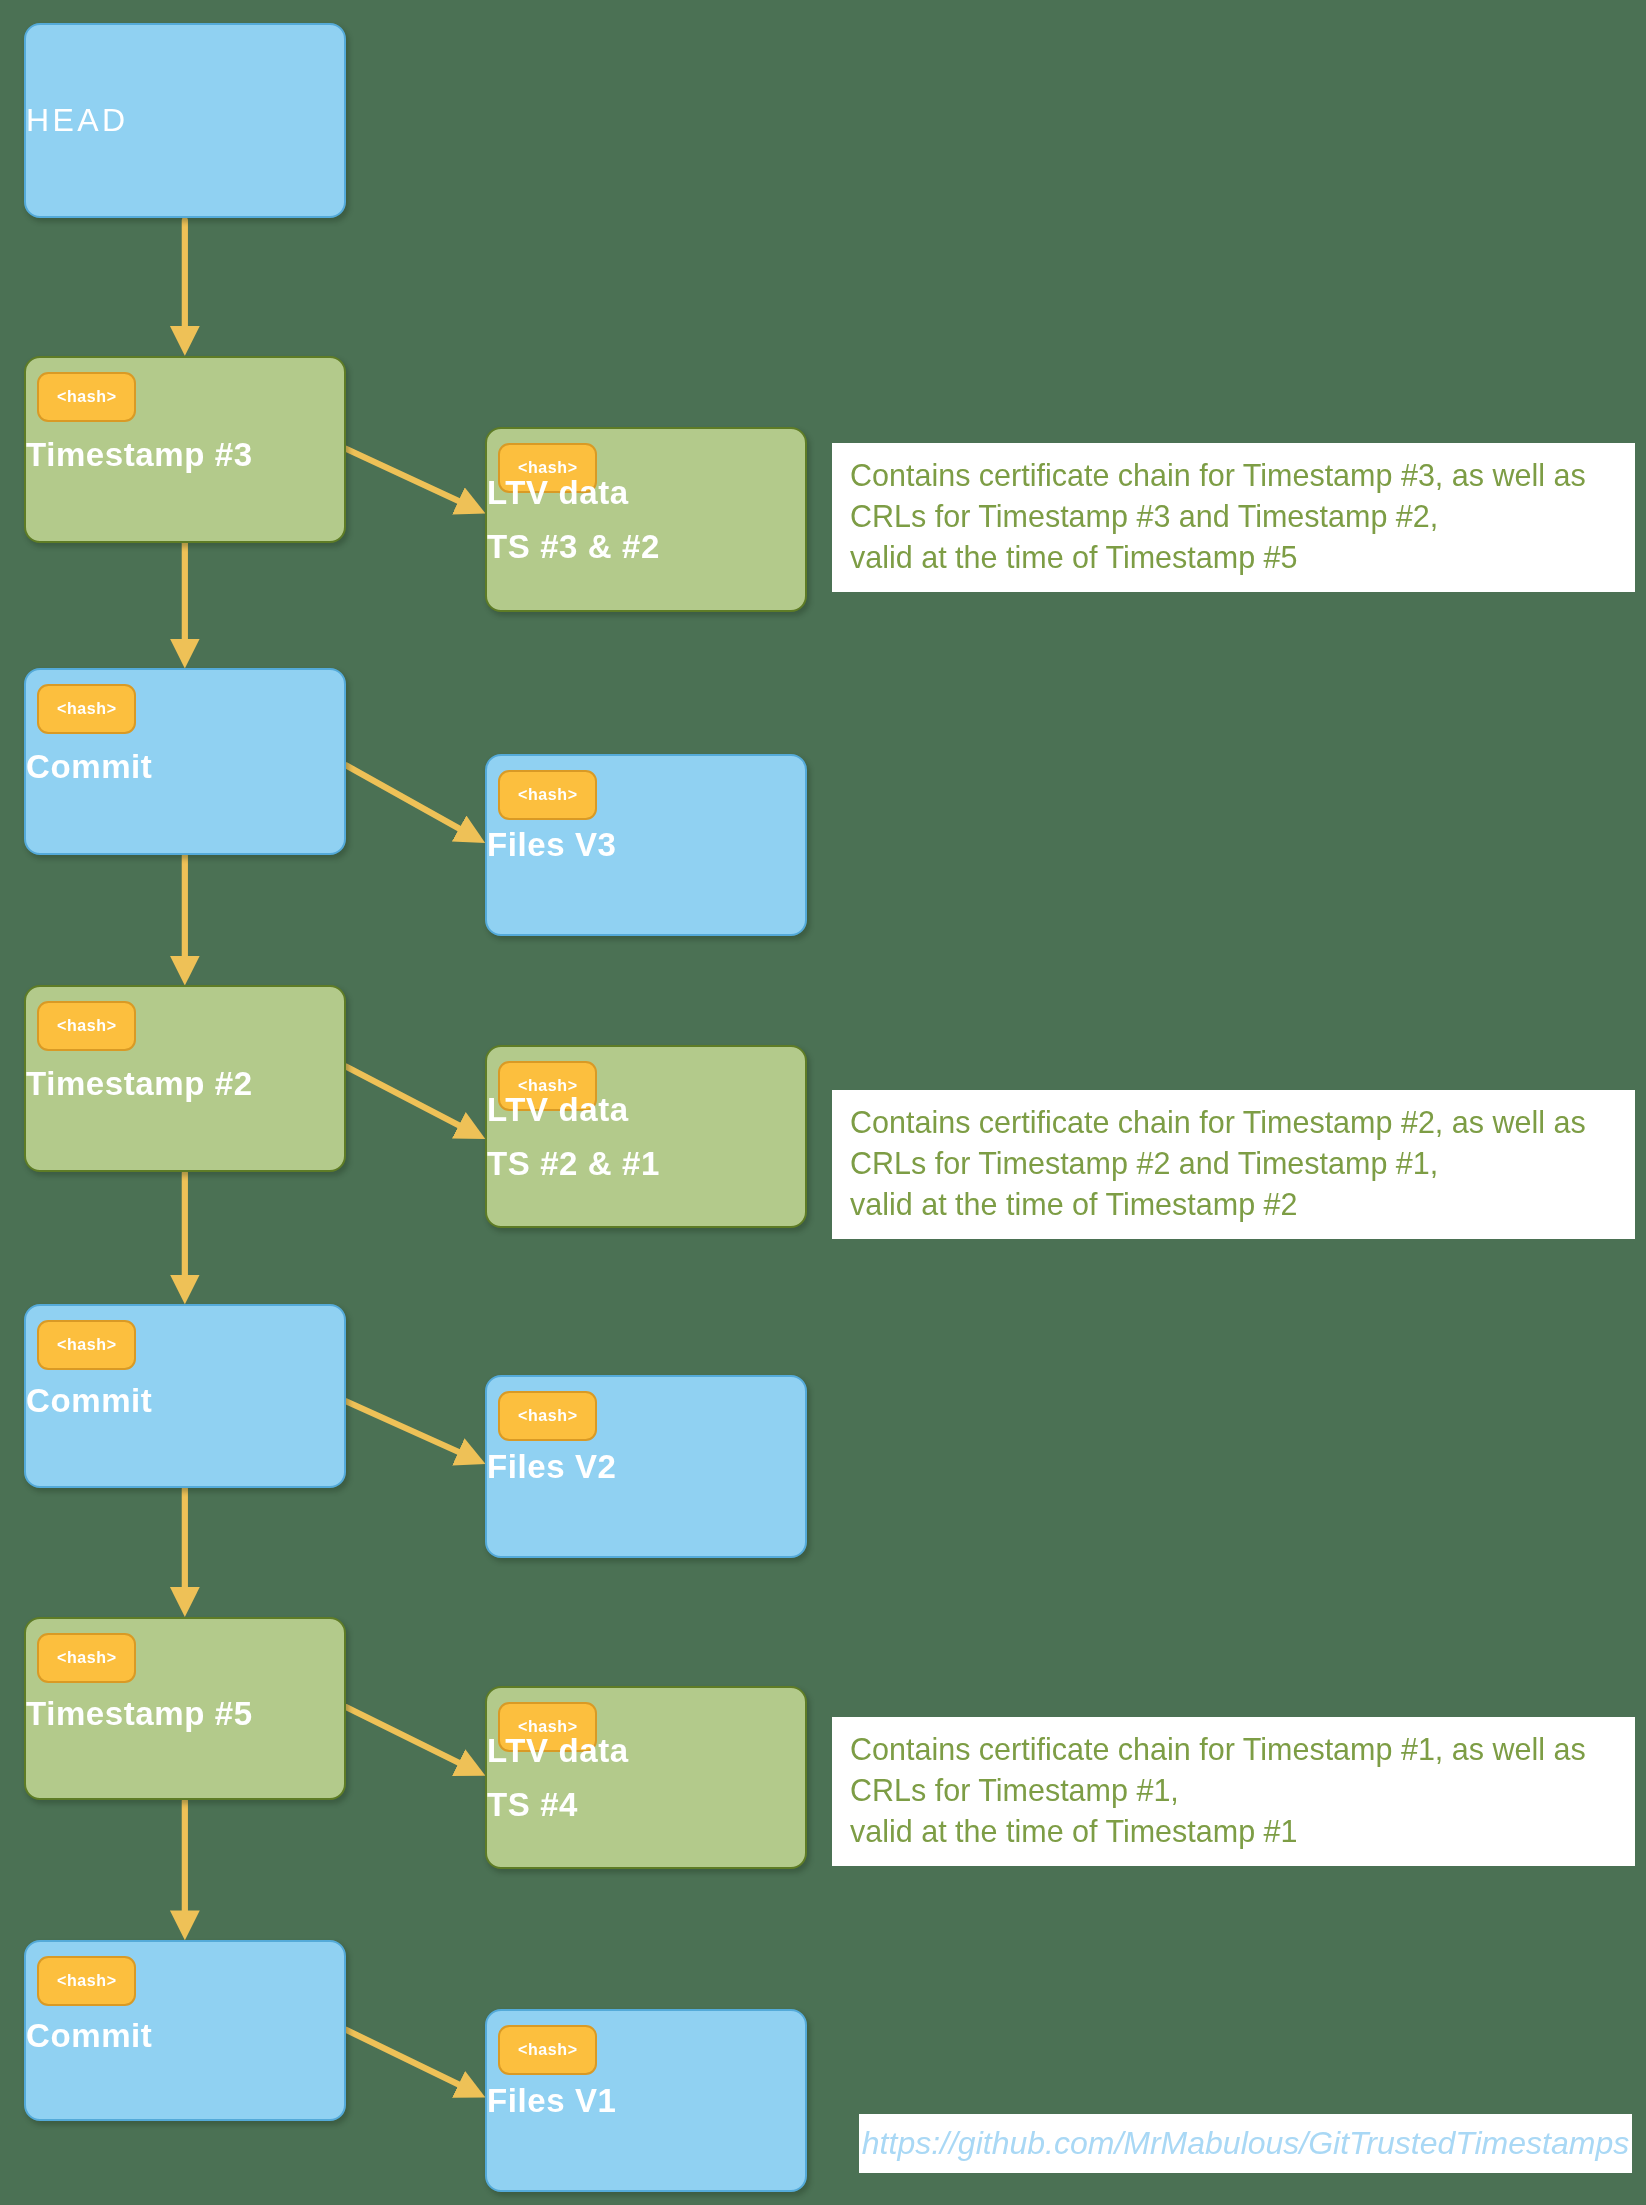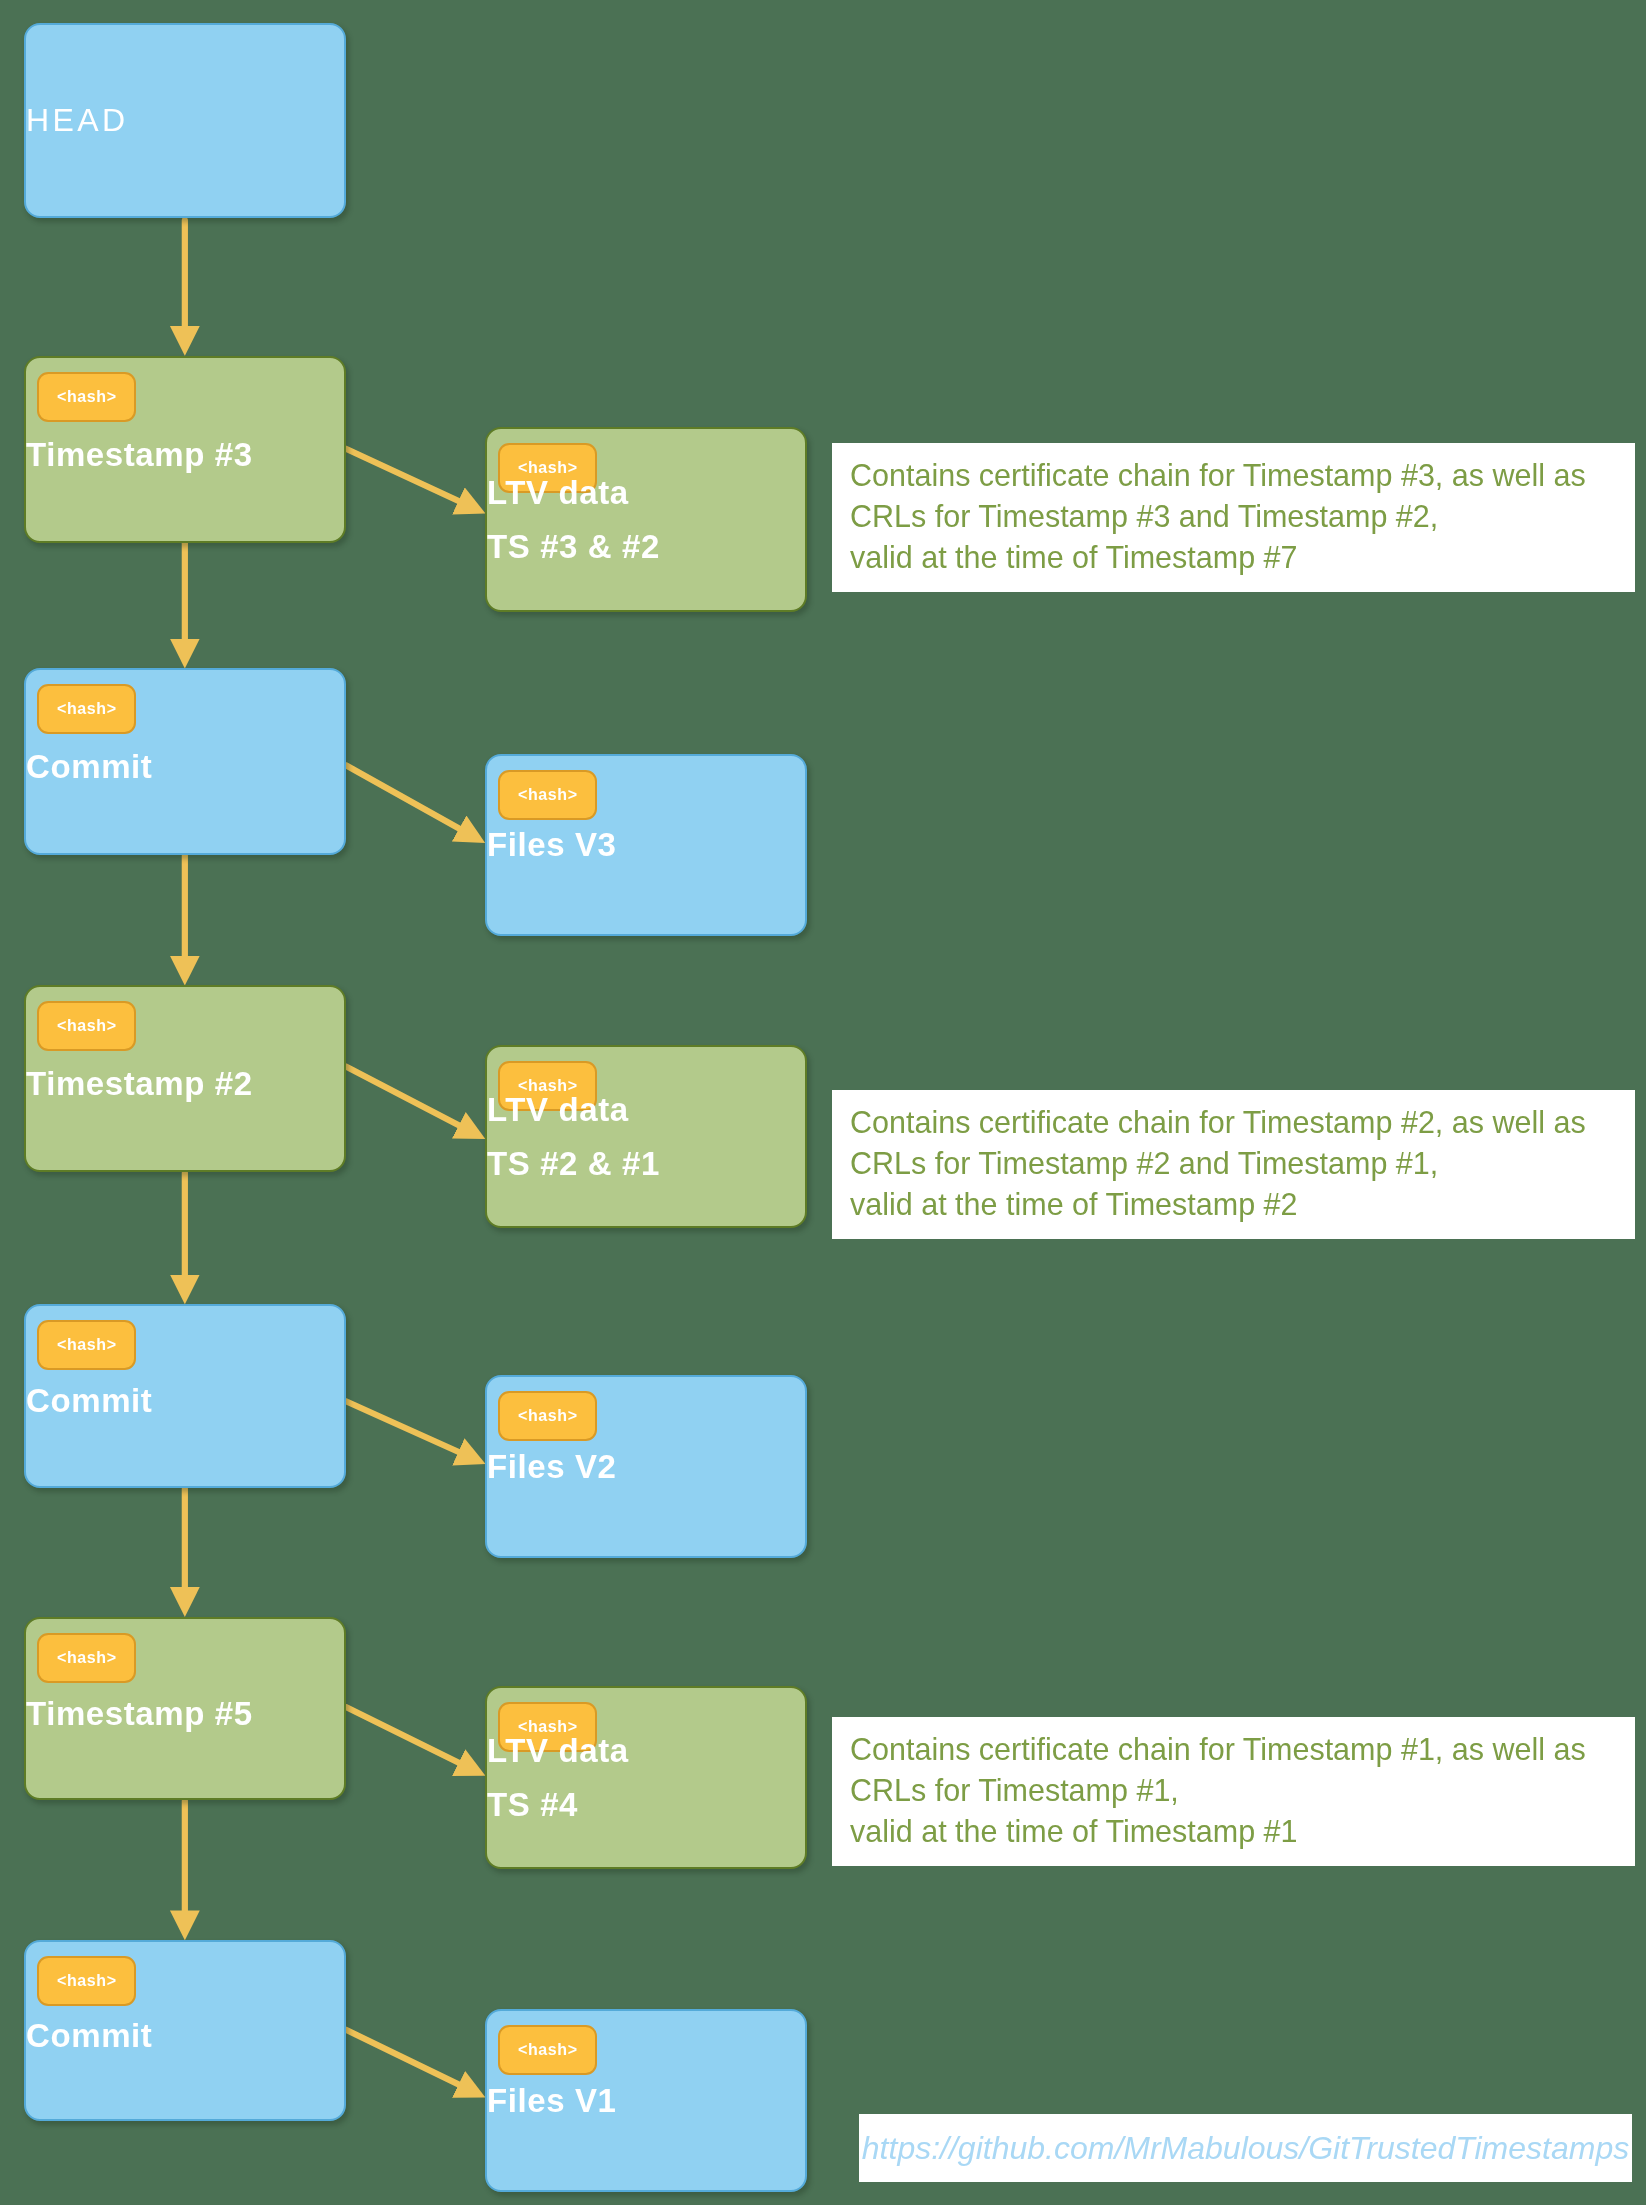--- a/index.html
+++ b/index.html
@@ -102,21 +102,21 @@
     color: var(--annotation-text, #7d9d45);
     font-size: 30.5px;
     line-height: 41px;
     font-weight: 400;
   }
   .caption-box {
     position: absolute;
     left: 859px;
     top: 2114px;
     width: 773px;
-    height: 68px;
+    height: 59px;
     box-sizing: border-box;
     background: #ffffff;
     display: flex;
     align-items: center;
     justify-content: center;
   }
   .caption-box .url {
     color: var(--url-text, #a9d8f5);
     font-size: 32px;
     font-style: italic;
@@ -218,21 +218,21 @@
   </div>
 
   <div class="node blue" style="left:485px; top:2009px; height:183px;">
     <span class="hash-badge">&lt;hash&gt;</span>
     <div class="node-label" style="top:50%;">Files V1</div>
   </div>
 
   <div class="annotation" style="top:443px;">
     <div>Contains certificate chain for Timestamp #3, as well as</div>
     <div>CRLs for Timestamp #3 and Timestamp #2,</div>
-    <div>valid at the time of Timestamp #7</div>
+    <div>valid at the time of Timestamp #5</div>
   </div>
 
   <div class="annotation" style="top:1090px;">
     <div>Contains certificate chain for Timestamp #2, as well as</div>
     <div>CRLs for Timestamp #2 and Timestamp #1,</div>
     <div>valid at the time of Timestamp #2</div>
   </div>
 
   <div class="annotation" style="top:1717px;">
     <div>Contains certificate chain for Timestamp #1, as well as</div>

